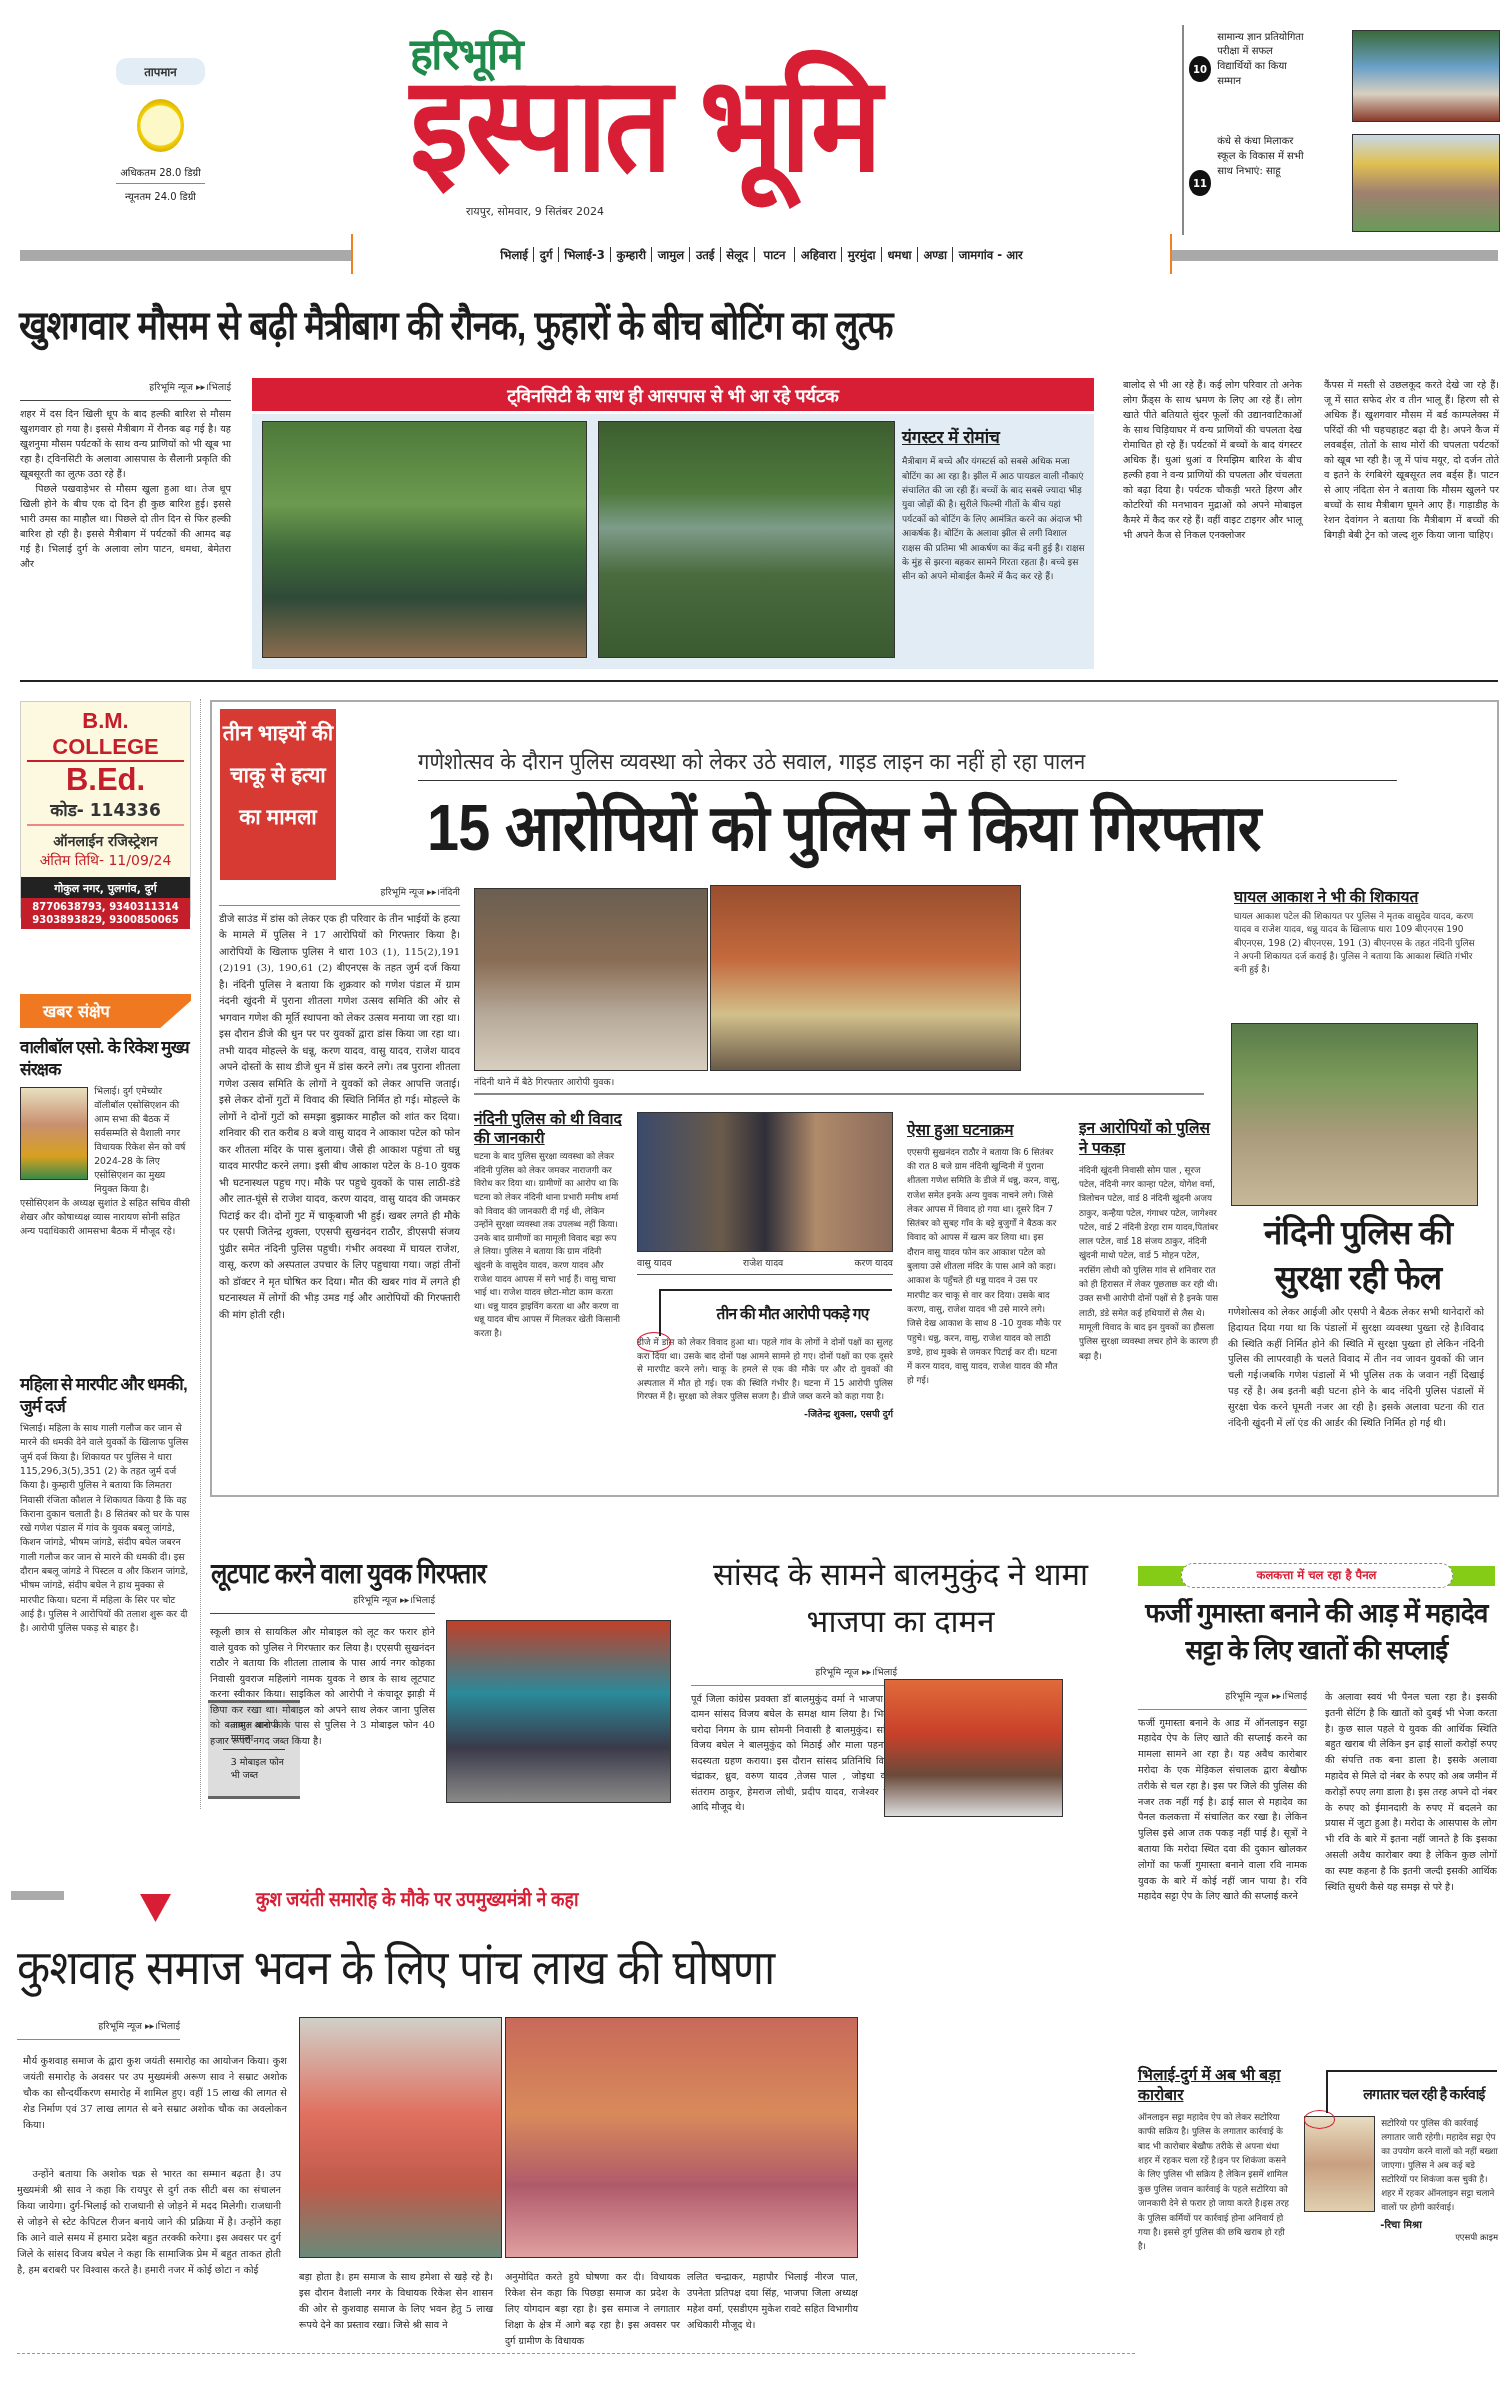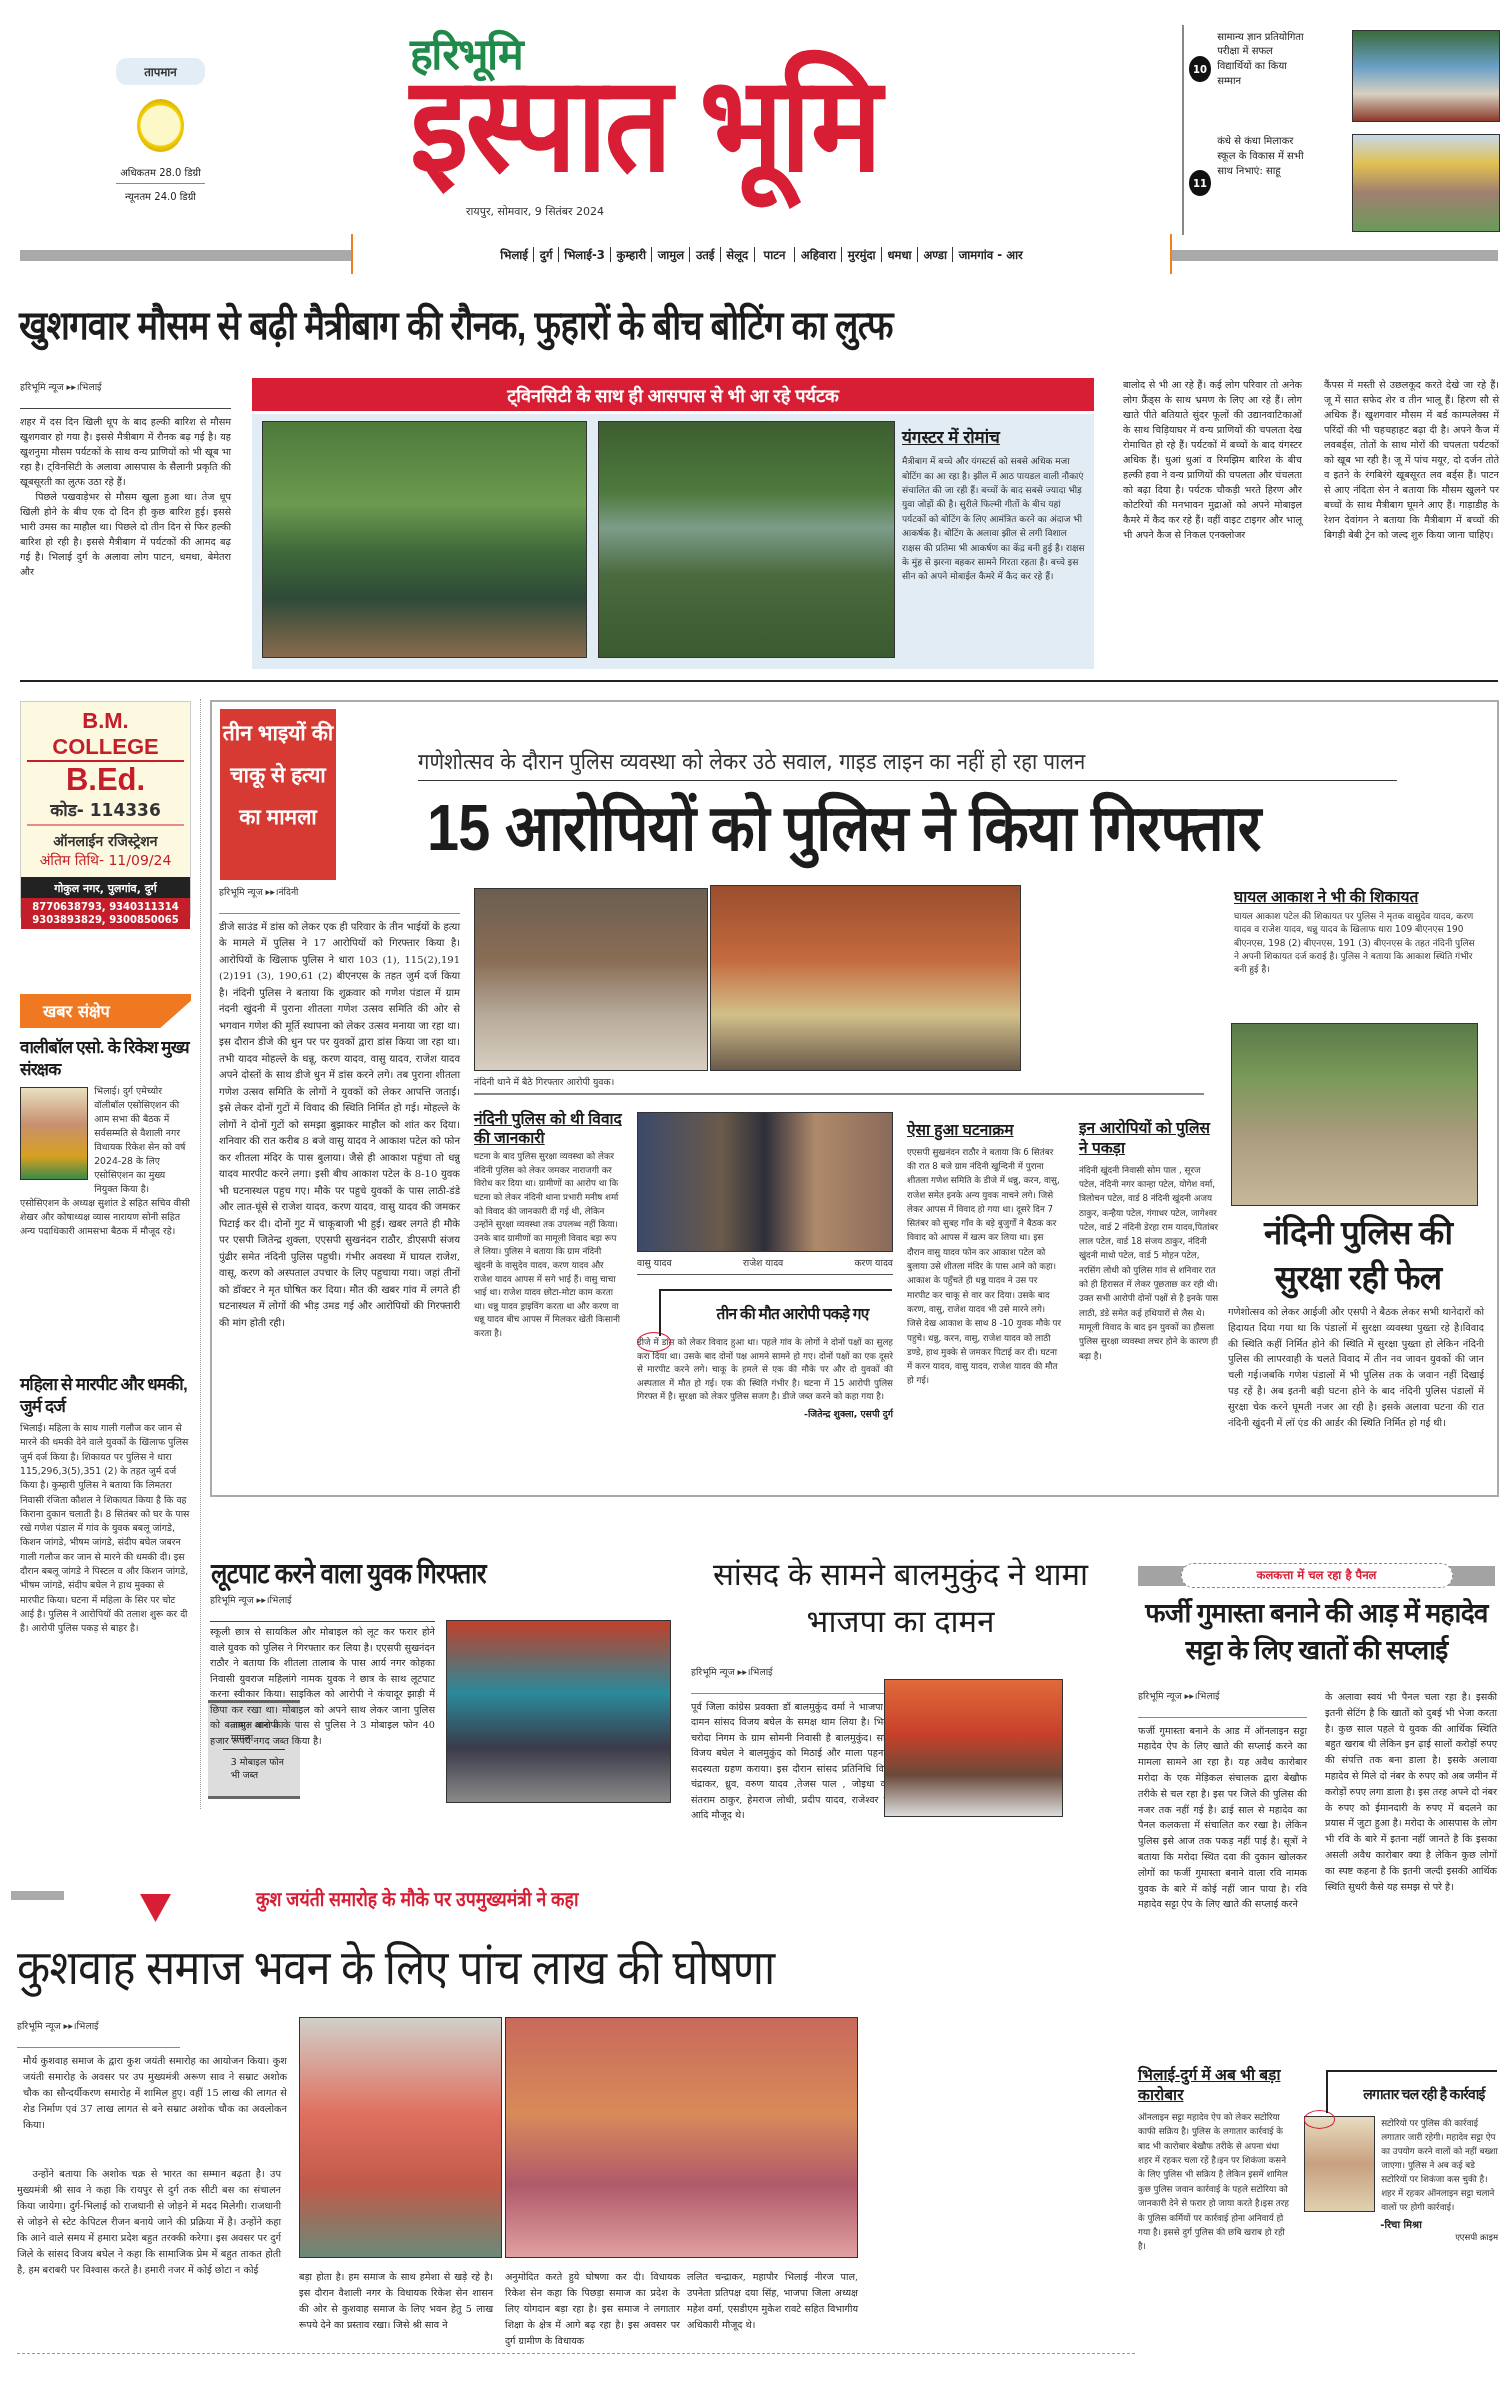--- a/index.html
+++ b/index.html
@@ -1,20 +1,20 @@
 <!DOCTYPE html>
 <html style="font-size:12.4px"><head>
 <meta charset="utf-8">
 <style>
 *{box-sizing:border-box;margin:0;padding:0}
 body{width:1512px;height:2401px;background:#fff;font-family:"DejaVu Sans",sans-serif;color:#222;position:relative;overflow:hidden}
 .abs{position:absolute}
 .body-text{font-family:"DejaVu Serif",serif;font-size:10px;line-height:15.5px;color:#2a2a2a;text-align:justify}
 .small-text{font-size:9px;line-height:13.2px;color:#333;font-family:"DejaVu Sans",sans-serif}
-.dateline{font-size:10px;color:#333;text-align:left;border-bottom:1.6px solid #444;padding-bottom:15px;margin-bottom:4.7px}
+.dateline{font-size:10px;color:#333;text-align:right;border-bottom:1.6px solid #444;padding-bottom:7px;margin-bottom:4.7px}
 .headline{font-family:"Liberation Sans",sans-serif;font-weight:bold;color:#1c1c1c;letter-spacing:-0.8px}
 .photo{border:0.8px solid #333;overflow:hidden}
 .sub-head{font-family:"Liberation Sans",sans-serif;font-weight:bold;color:#1c1c1c;text-decoration:underline}
 .cap{font-size:9.3px;color:#333}
 .pic-lake{background:linear-gradient(180deg,#4d7a3a 0%,#6c9a4f 35%,#3f6a3a 55%,#2f4a38 75%,#8a6c4e 100%)}
 .pic-demon{background:linear-gradient(180deg,#3d5e30 0%,#4e7a3c 30%,#7d9c8a 45%,#4a6b3e 65%,#3a5a2f 100%)}
 .pic-arrest1{background:linear-gradient(180deg,#6b5e50 0%,#8a6e56 40%,#b7aa9a 70%,#d8cfc0 100%)}
 .pic-arrest2{background:linear-gradient(180deg,#9a4e2e 0%,#c46a3e 40%,#d2c08a 70%,#6a5a4a 100%)}
 .pic-faces{background:linear-gradient(90deg,#3b4a6a 0%,#6a5a4a 33%,#2f2f3a 50%,#b08a6a 70%,#8a6a5a 100%)}
 .pic-police{background:linear-gradient(180deg,#5a7a4a 0%,#7a9a5a 30%,#a89a7a 60%,#c8b89a 100%)}
@@ -178,21 +178,21 @@
 <div class="abs body-text" style="left:210px;top:1624px;width:225px;font-size:9.7px;line-height:15.5px;shape-outside:inset(66px 132px 0 0)">स्कूली छात्र से सायकिल और मोबाइल को लूट कर फरार होने वाले युवक को पुलिस ने गिरफ्तार कर लिया है। एएसपी सुखनंदन राठौर ने बताया कि शीतला तालाब के पास आर्य नगर कोहका निवासी युवराज महिलांगे नामक युवक ने छात्र के साथ लूटपाट करना स्वीकार किया। साइकिल को आरोपी ने कंचादूर झाड़ी में छिपा कर रखा था। मोबाइल को अपने साथ लेकर जाना पुलिस को बताया। आरोपी के पास से पुलिस ने 3 मोबाइल फोन 40 हजार रूपये नगद जब्त किया है।</div>
 <div class="abs photo pic-youth" style="left:446px;top:1620px;width:225px;height:183px"></div>
 
 <div class="abs" style="left:691px;top:1551px;width:419px;font-size:31px;line-height:47px;text-align:center;color:#1c1c1c;font-family:'Liberation Sans',sans-serif">सांसद के सामने बालमुकुंद ने थामा भाजपा का दामन</div>
 <div class="abs" style="left:691px;top:1665px;width:206px">
   <div class="dateline" style="font-size:9.3px;border-bottom:1.6px solid #888">हरिभूमि न्यूज ▸▸।भिलाई</div>
   <div class="body-text" style="font-size:9.6px;line-height:15.5px">पूर्व जिला कांग्रेस प्रवक्ता डॉ बालमुकुंद वर्मा ने भाजपा का दामन सांसद विजय बघेल के समक्ष थाम लिया है। भिलाई चरोदा निगम के ग्राम सोमनी निवासी है बालमुकुंद। सांसद विजय बघेल ने बालमुकुंद को मिठाई और माला पहनाकर सदस्यता ग्रहण कराया। इस दौरान सांसद प्रतिनिधि विपिन चंद्राकर, ध्रुव, वरुण यादव ,तेजस पाल , जोइधा वर्मा, संतराम ठाकुर, हेमराज लोधी, प्रदीप यादव, राजेश्वर वर्मा आदि मौजूद थे।</div>
 </div>
 <div class="abs photo pic-bjp" style="left:884px;top:1679px;width:179px;height:138px"></div>
 
-<div class="abs" style="left:1138px;top:1566px;width:357px;height:20px;background:#a3a3a3">
+<div class="abs" style="left:1138px;top:1566px;width:357px;height:20px;background:#84cc16">
   <div style="margin:-3.1px auto 0;width:272px;border:0.8px dashed #888;border-radius:12.4px;background:#fff;text-align:center;color:#d81e34;font-weight:bold;font-size:11.6px;line-height:23px">कलकत्ता में चल रहा है पैनल</div>
 </div>
 <div class="abs headline" style="left:1138px;top:1595px;width:357px;font-size:26.4px;line-height:37px;text-align:center">फर्जी गुमास्ता बनाने की आड़ में महादेव सट्टा के लिए खातों की सप्लाई</div>
 <div class="abs" style="left:1138px;top:1689px;width:169px">
   <div class="dateline" style="font-size:9.3px;border-bottom:1.6px solid #888">हरिभूमि न्यूज ▸▸।भिलाई</div>
   <div class="body-text" style="font-size:9.6px;line-height:15.8px">फर्जी गुमास्ता बनाने के आड में ऑनलाइन सट्टा महादेव ऐप के लिए खाते की सप्लाई करने का मामला सामने आ रहा है। यह अवैध कारोबार मरोदा के एक मेड़िकल संचालक द्वारा बेखौफ तरीके से चल रहा है। इस पर जिले की पुलिस की नजर तक नहीं गई है। ढाई साल से महादेव का पैनल कलकत्ता में संचालित कर रखा है। लेकिन पुलिस इसे आज तक पकड़ नहीं पाई है। सूत्रों ने बताया कि मरोदा स्थित दवा की दुकान खोलकर लोगों का फर्जी गुमास्ता बनाने वाला रवि नामक युवक के बारे में कोई नहीं जान पाया है। रवि महादेव सट्टा ऐप के लिए खाते की सप्लाई करने</div>
 </div>
 <div class="abs body-text" style="left:1325px;top:1689px;width:172px;font-size:9.6px;line-height:15.8px">के अलावा स्वयं भी पैनल चला रहा है। इसकी इतनी सेटिंग है कि खातों को दुबई भी भेजा करता है। कुछ साल पहले ये युवक की आर्थिक स्थिति बहुत खराब थी लेकिन इन ढ़ाई सालों करोड़ों रुपए की संपत्ति तक बना डाला है। इसके अलावा महादेव से मिले दो नंबर के रुपए को अब जमीन में करोड़ों रुपए लगा डाला है। इस तरह अपने दो नंबर के रुपए को ईमानदारी के रुपए में बदलने का प्रयास में जुटा हुआ है। मरोदा के आसपास के लोग भी रवि के बारे में इतना नहीं जानते है कि इसका असली अवैध कारोबार क्या है लेकिन कुछ लोगों का स्पष्ट कहना है कि इतनी जल्दी इसकी आर्थिक स्थिति सुधरी कैसे यह समझ से परे है।</div>
 
 <div class="abs" style="left:140px;top:1894px;width:31px;height:28px;background:#d81e34;clip-path:polygon(0 0,100% 0,50% 100%)"></div>

